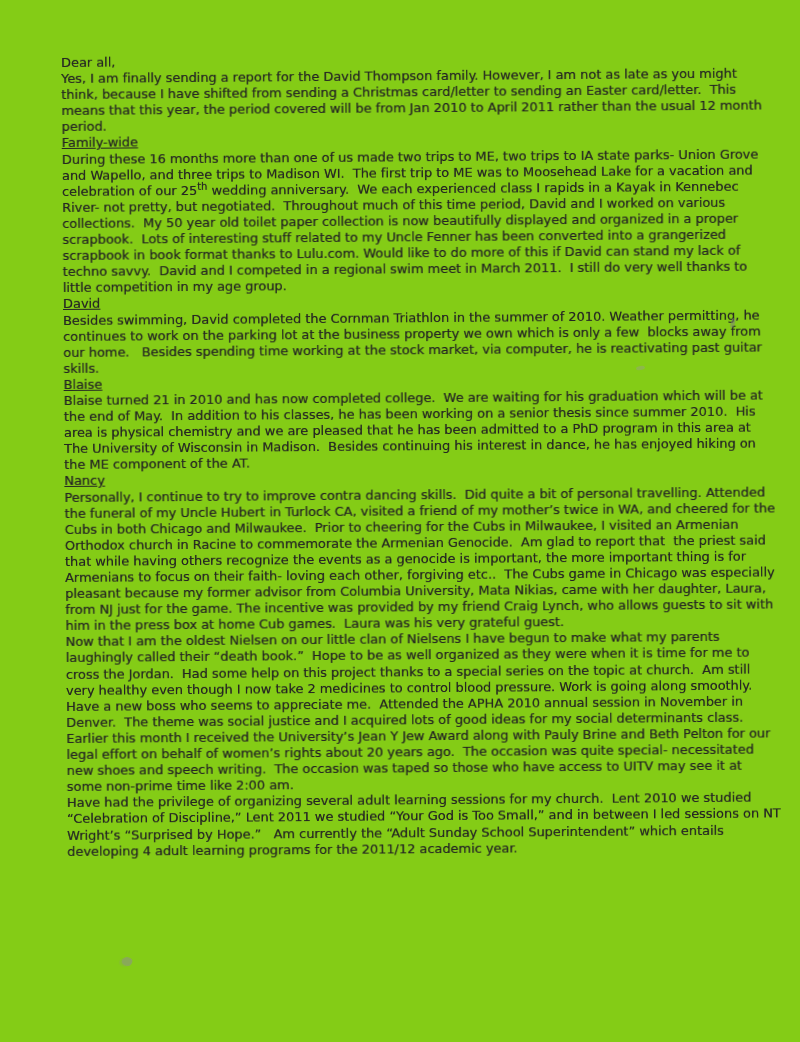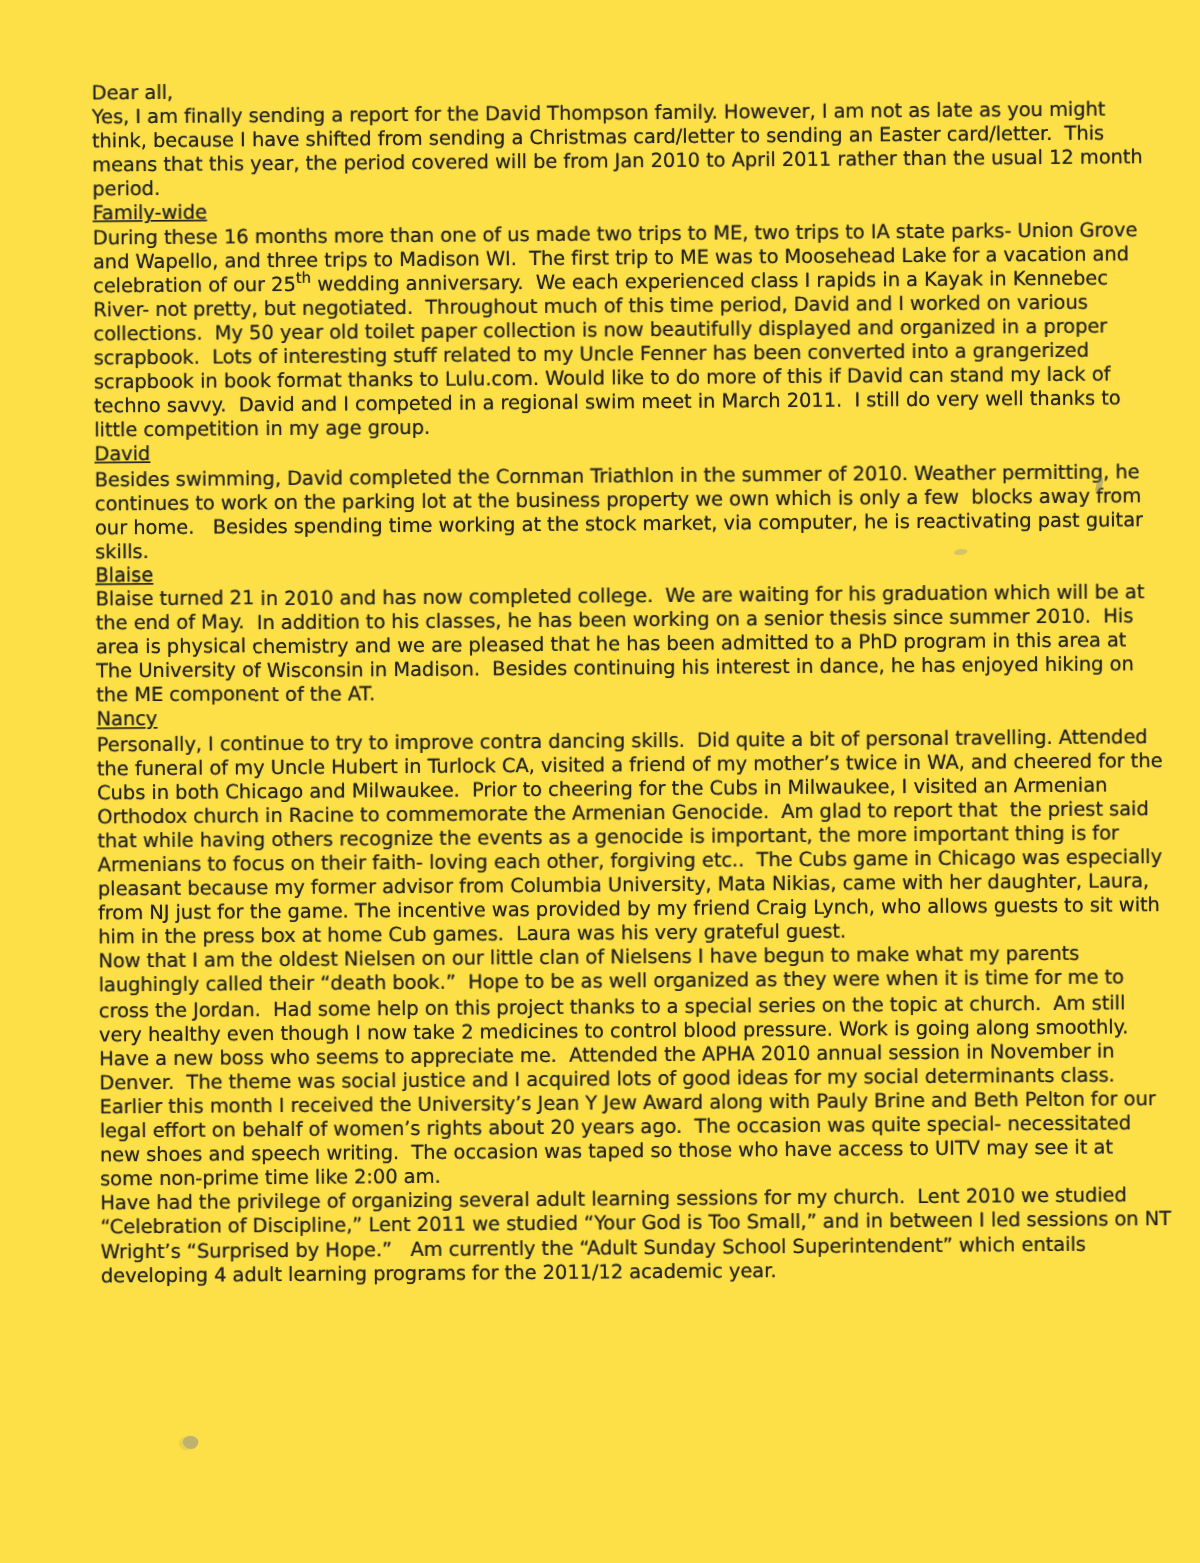--- a/index.html
+++ b/index.html
@@ -10,21 +10,21 @@
   body {
     width: 800px;
     height: 1042px;
     position: relative;
     overflow: hidden;
     font-family: "DejaVu Sans", sans-serif;
   }
   .page {
     position: absolute;
     inset: 0;
-    background: #fde047;
+    background: #84cc16;
   }
   .letter-body {
     position: absolute;
     left: 61px;
     top: 55px;
     width: 714px;
     color: #232323;
     font-size: 13px;
     line-height: 16.1px;
     letter-spacing: -0.05px;

